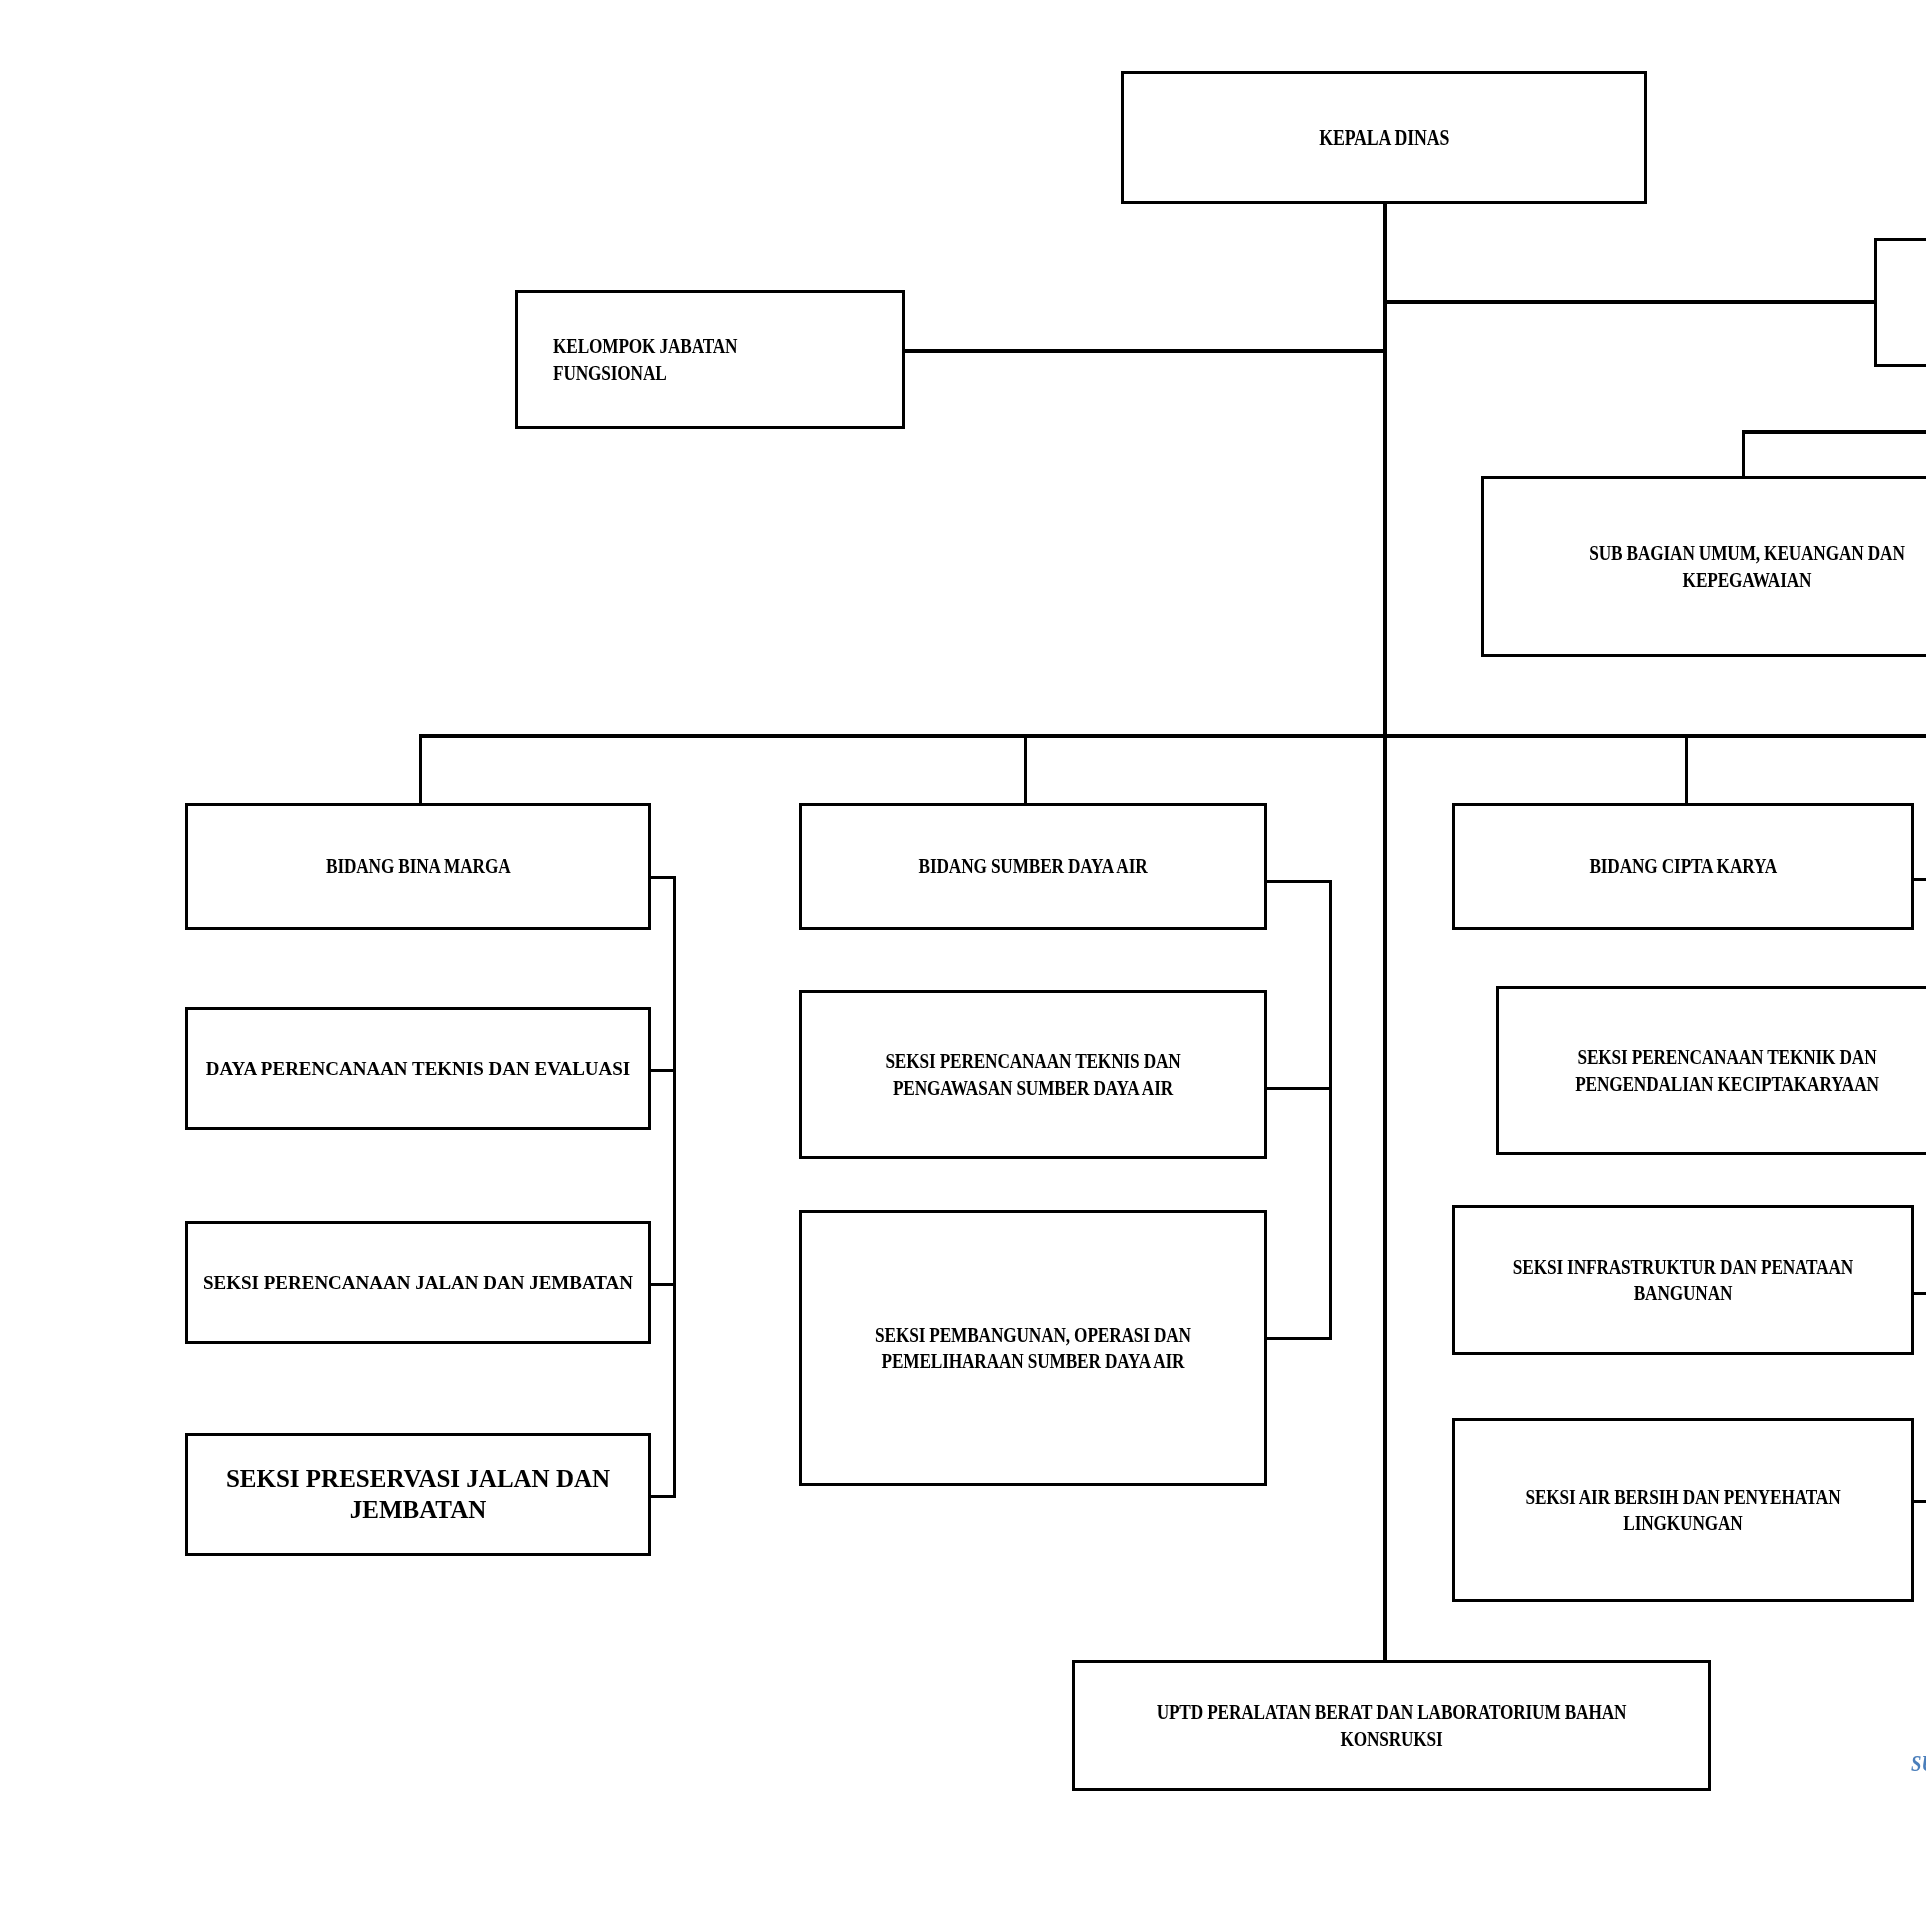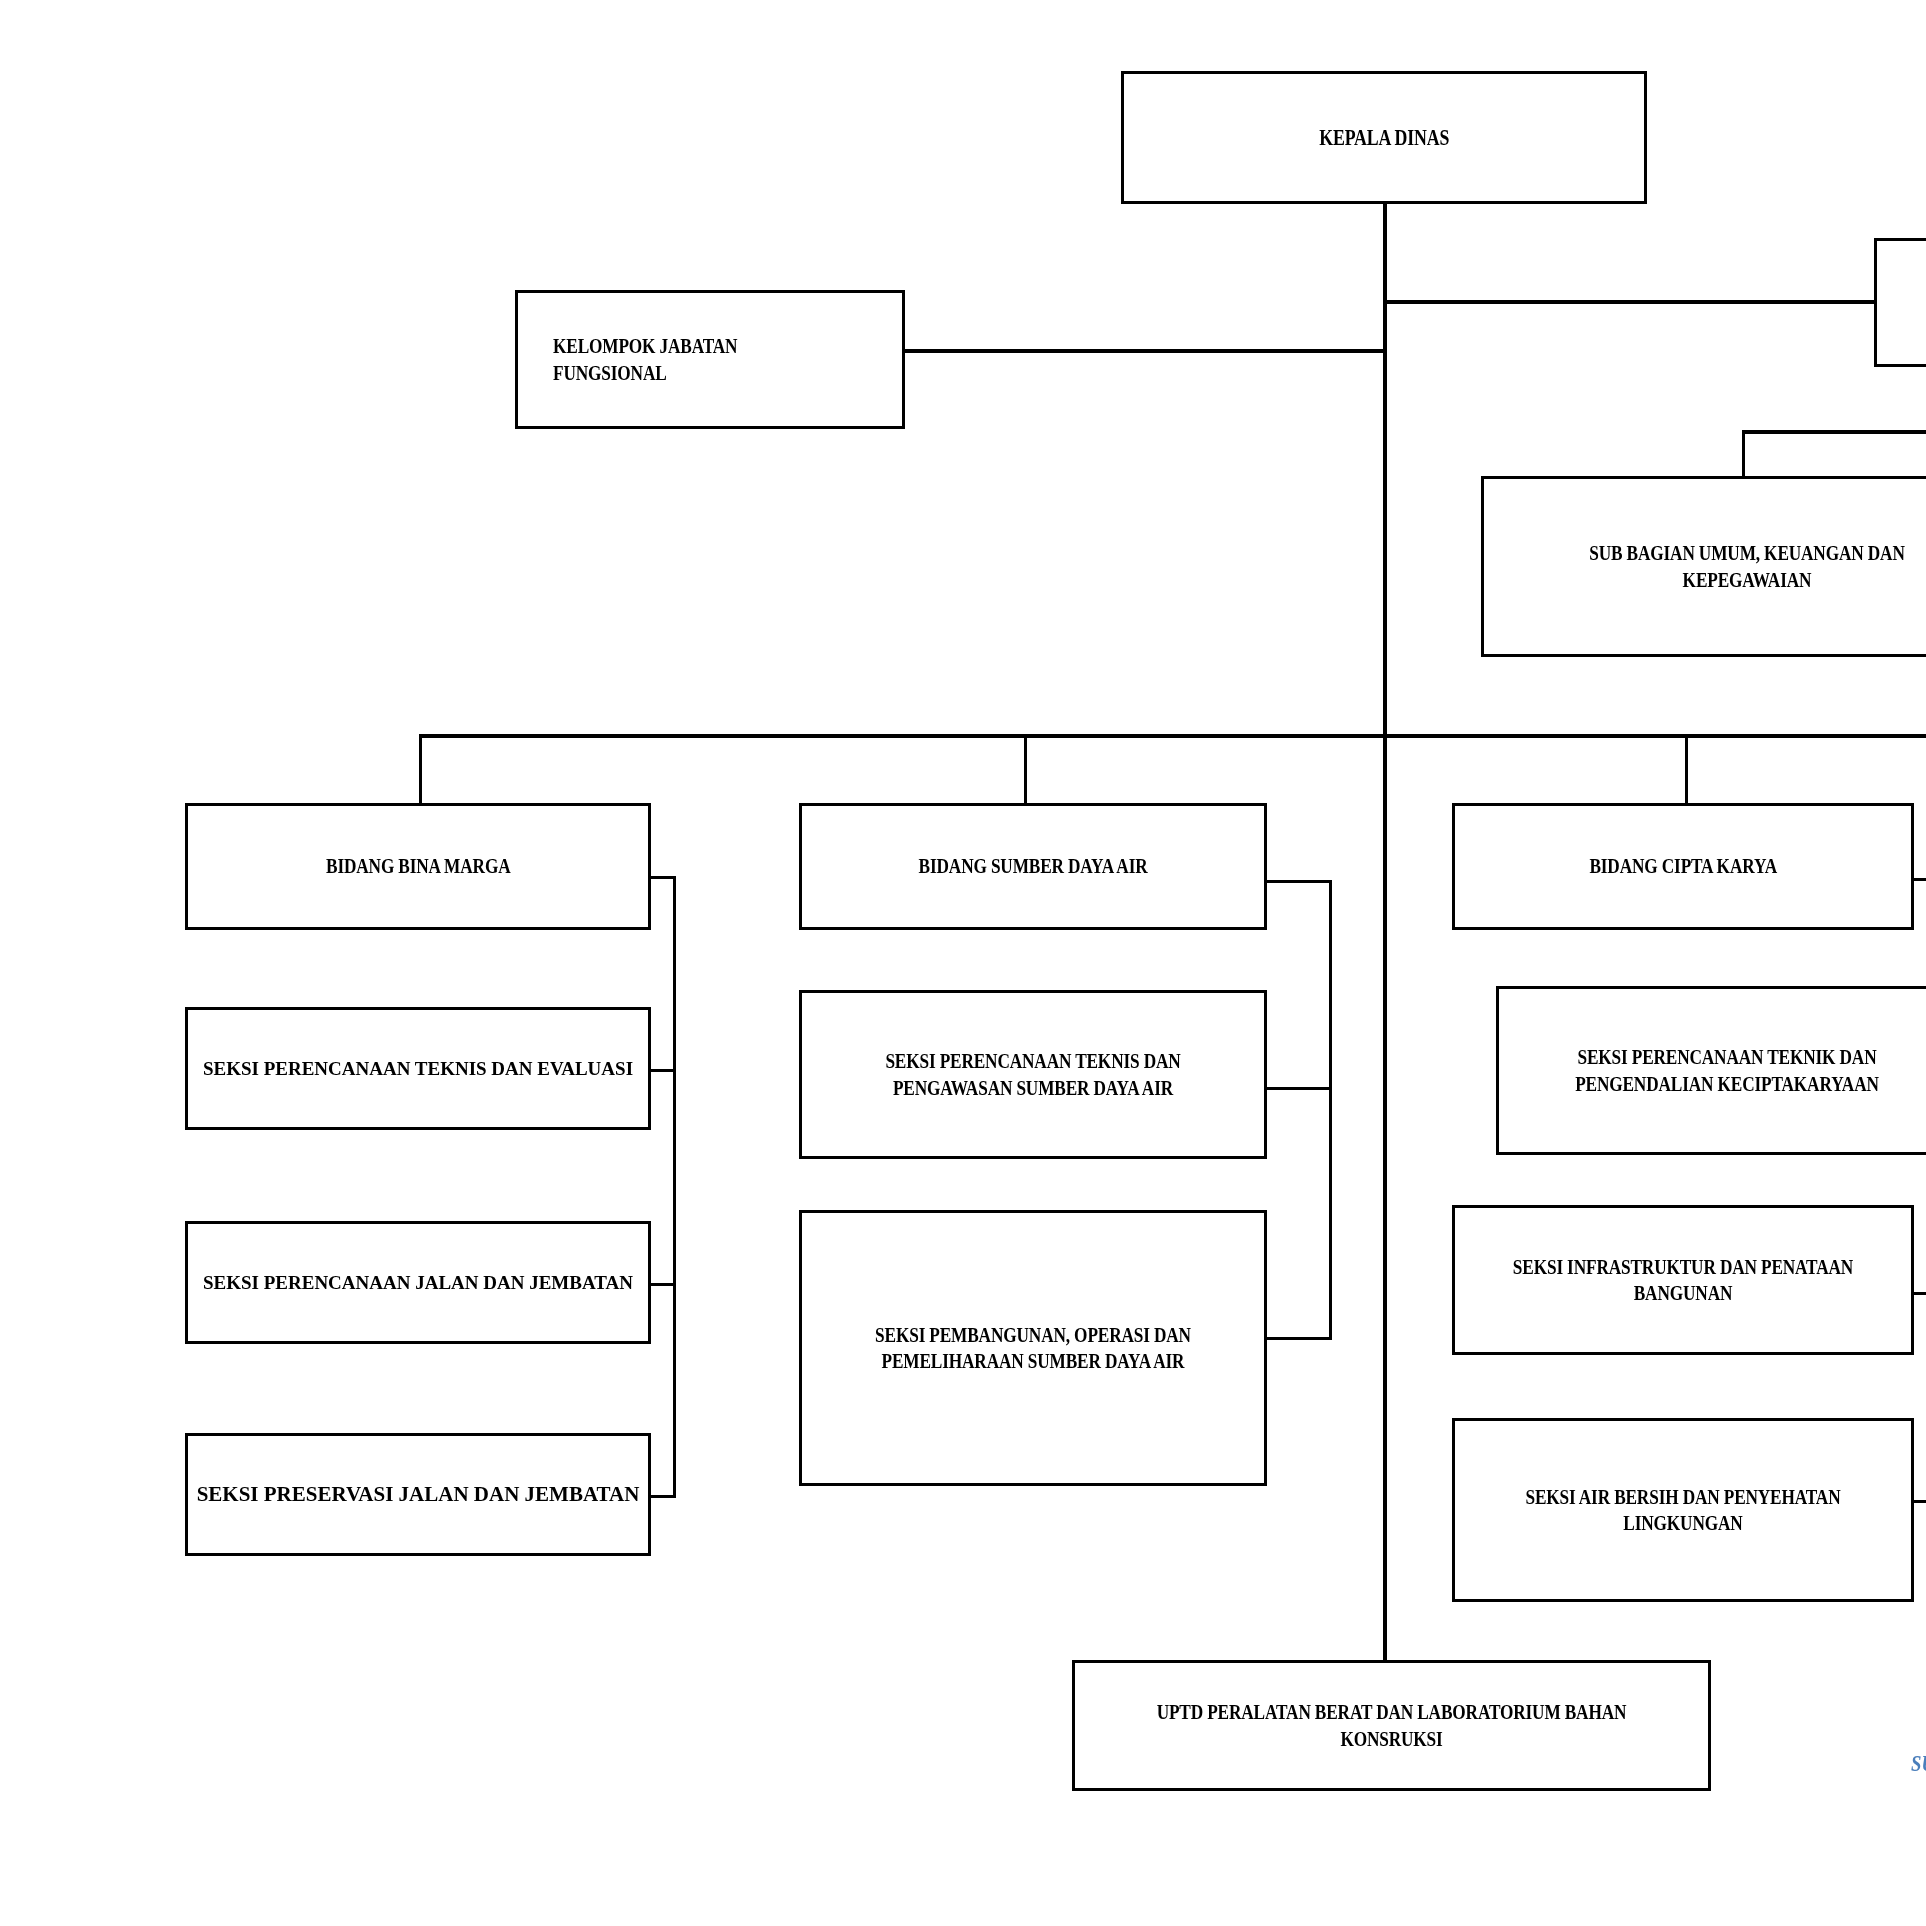--- a/index.html
+++ b/index.html
@@ -86,27 +86,27 @@
   </div>
 
   <div class="box" style="left:1481px;top:476px;width:532px;height:181px;">
     <span class="cond cond-wrap t-md" style="display:inline-block;width:601px;">SUB BAGIAN UMUM, KEUANGAN DAN KEPEGAWAIAN</span>
   </div>
 
   <div class="box" style="left:185px;top:803px;width:466px;height:127px;">
     <span class="cond t-md">BIDANG BINA MARGA</span>
   </div>
   <div class="box" style="left:185px;top:1007px;width:466px;height:123px;">
-    <span class="wide cond-wrap t-sm" style="display:inline-block;width:447px;font-size:19px;">SEKSI PERENCANAAN TEKNIS DAN EVALUASI</span>
+    <span class="wide cond-wrap t-sm" style="display:inline-block;width:447px;font-size:19px;">DAYA PERENCANAAN TEKNIS DAN EVALUASI</span>
   </div>
   <div class="box" style="left:185px;top:1221px;width:466px;height:123px;">
     <span class="wide cond-wrap t-sm" style="display:inline-block;width:447px;font-size:19px;">SEKSI PERENCANAAN JALAN DAN JEMBATAN</span>
   </div>
   <div class="box" style="left:185px;top:1433px;width:466px;height:123px;">
-    <span class="wide cond-wrap t-sm" style="display:inline-block;width:447px;font-size:21px;">SEKSI PRESERVASI JALAN DAN JEMBATAN</span>
+    <span class="wide cond-wrap t-sm" style="display:inline-block;width:447px;font-size:25px;">SEKSI PRESERVASI JALAN DAN JEMBATAN</span>
   </div>
 
   <div class="box" style="left:799px;top:990px;width:468px;height:169px;">
     <span class="cond cond-wrap t-md" style="display:inline-block;width:535px;">SEKSI PERENCANAAN TEKNIS DAN PENGAWASAN SUMBER DAYA AIR</span>
   </div>
   <div class="box" style="left:799px;top:803px;width:468px;height:127px;">
     <span class="cond t-md">BIDANG SUMBER DAYA AIR</span>
   </div>
   <div class="box" style="left:799px;top:1210px;width:468px;height:276px;">
     <span class="cond cond-wrap t-md" style="display:inline-block;width:468px;">SEKSI PEMBANGUNAN, OPERASI DAN PEMELIHARAAN SUMBER DAYA AIR</span>

